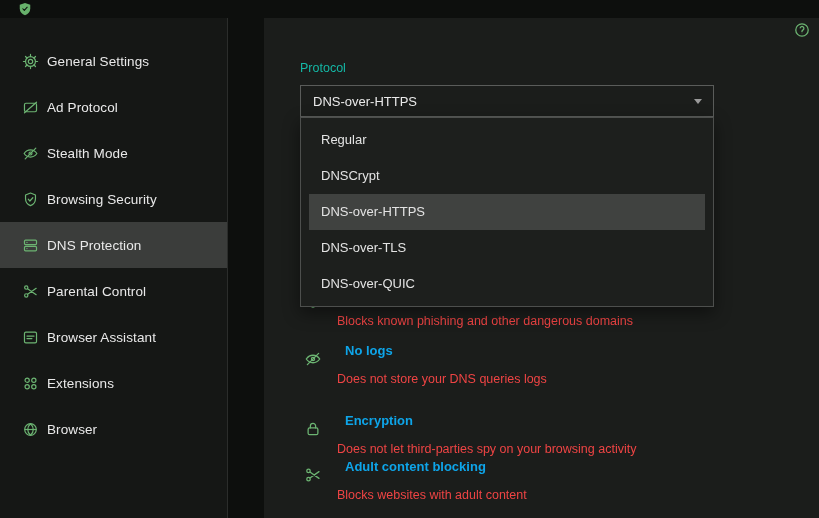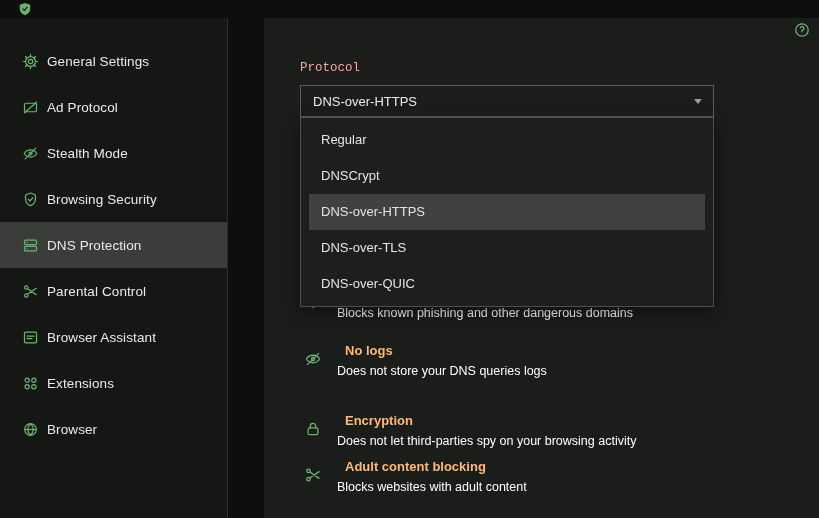--- a/index.html
+++ b/index.html
@@ -13,41 +13,41 @@
   
   .sidebar{position:absolute;left:0;top:18px;width:228px;bottom:0;background:#151715;
            border-right:1px solid #2b2d2b;box-sizing:border-box;padding-top:20px;}
   .side-item{height:46px;display:flex;align-items:center;padding-left:22px;cursor:default;}
   .side-item.selected{background:#3b3d3b;text-align:right;}
   .side-item .sicon{width:17px;height:17px;margin-right:8px;display:flex;align-items:center;justify-content:center;flex:none;}
   .side-item .slabel{color:#e9e9e9;font-size:13.5px;letter-spacing:.1px;}
 
   
   .content{position:absolute;left:264px;top:18px;right:0;bottom:0;background:#1b1d1b;}
-  .proto-label{position:absolute;left:36px;top:43px;font-size:12.5px;color:#fca5a5;font-family:Liberation Mono, monospace;}
+  .proto-label{position:absolute;left:36px;top:43px;font-size:12.5px;color:#14b8a6;}
 
   .select{position:absolute;left:36px;top:67px;width:414px;height:32px;box-sizing:border-box;
           background:#1b1d1b;border:1px solid #5a5c5a;display:flex;align-items:center;
           padding:0 12px;color:#eaeaea;font-size:13px;cursor:pointer;}
   .select .caret{position:absolute;right:11px;top:13px;width:0;height:0;
           border-left:4px solid transparent;border-right:4px solid transparent;
           border-top:5px solid #9a9a9a;}
 
   .panel{position:absolute;left:36px;top:99px;width:414px;box-sizing:border-box;
          background:#1d1f1d;border:1px solid #4d4f4d;padding:4px 8px;z-index:20;
          box-shadow:0 6px 16px rgba(0,0,0,.45);}
   .option{height:36px;line-height:36px;padding-left:12px;color:#e3e3e3;font-size:13px;cursor:pointer;}
   .option.highlighted{background:#404240;}
 
   
   .feature{position:absolute;left:40px;}
   .f-icon{position:absolute;left:0;top:8px;width:18px;height:18px;}
   .f-text{margin-left:33px;}
-  .f-title{height:18px;line-height:18px;color:#fdba74;font-size:13px;font-weight:bold;padding-left:8px;}
-  .f-desc{height:18px;line-height:18px;margin-top:2px;color:#ffffff;font-size:12.5px;white-space:nowrap;}
+  .f-title{height:18px;line-height:18px;color:#0ea5e9;font-size:13px;font-weight:bold;padding-left:8px;}
+  .f-desc{height:18px;line-height:18px;margin-top:10px;color:#ef4444;font-size:12.5px;white-space:nowrap;}
 
   .help-btn{position:absolute;right:8px;top:3px;width:18px;height:18px;cursor:pointer;}
 </style>
 </head>
 <body>
 
 <div class="titlebar">
   <span class="logo">
     <svg viewBox="0 0 24 24" width="14" height="14">
       <path d="M12 1.5 21 4.5v6.5c0 6-3.8 10-9 11.5-5.2-1.5-9-5.5-9-11.5V4.5Z" fill="#67b16b"></path>

